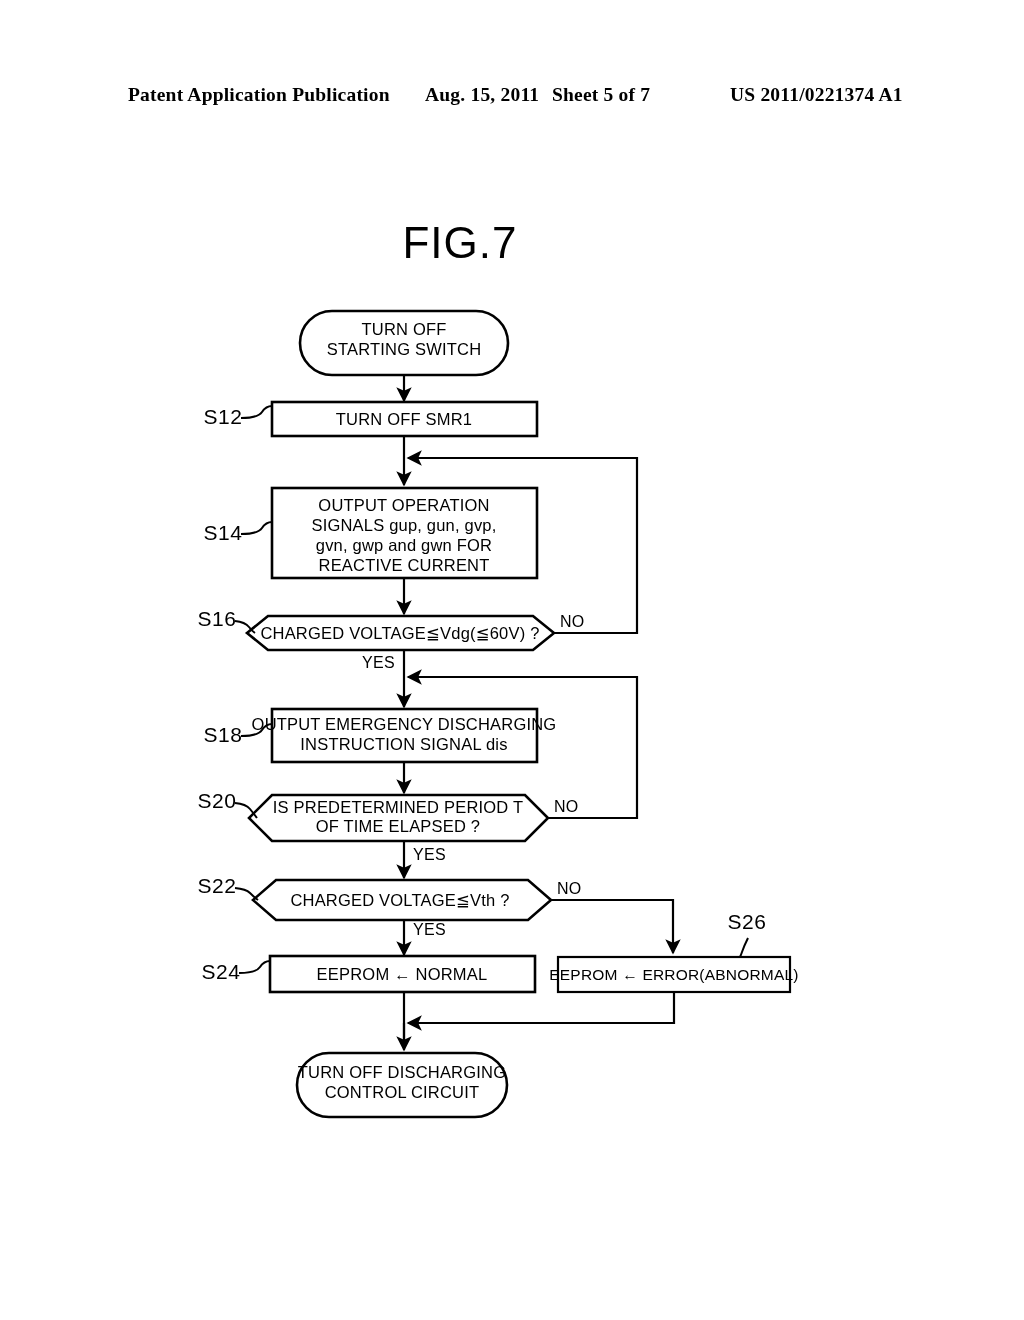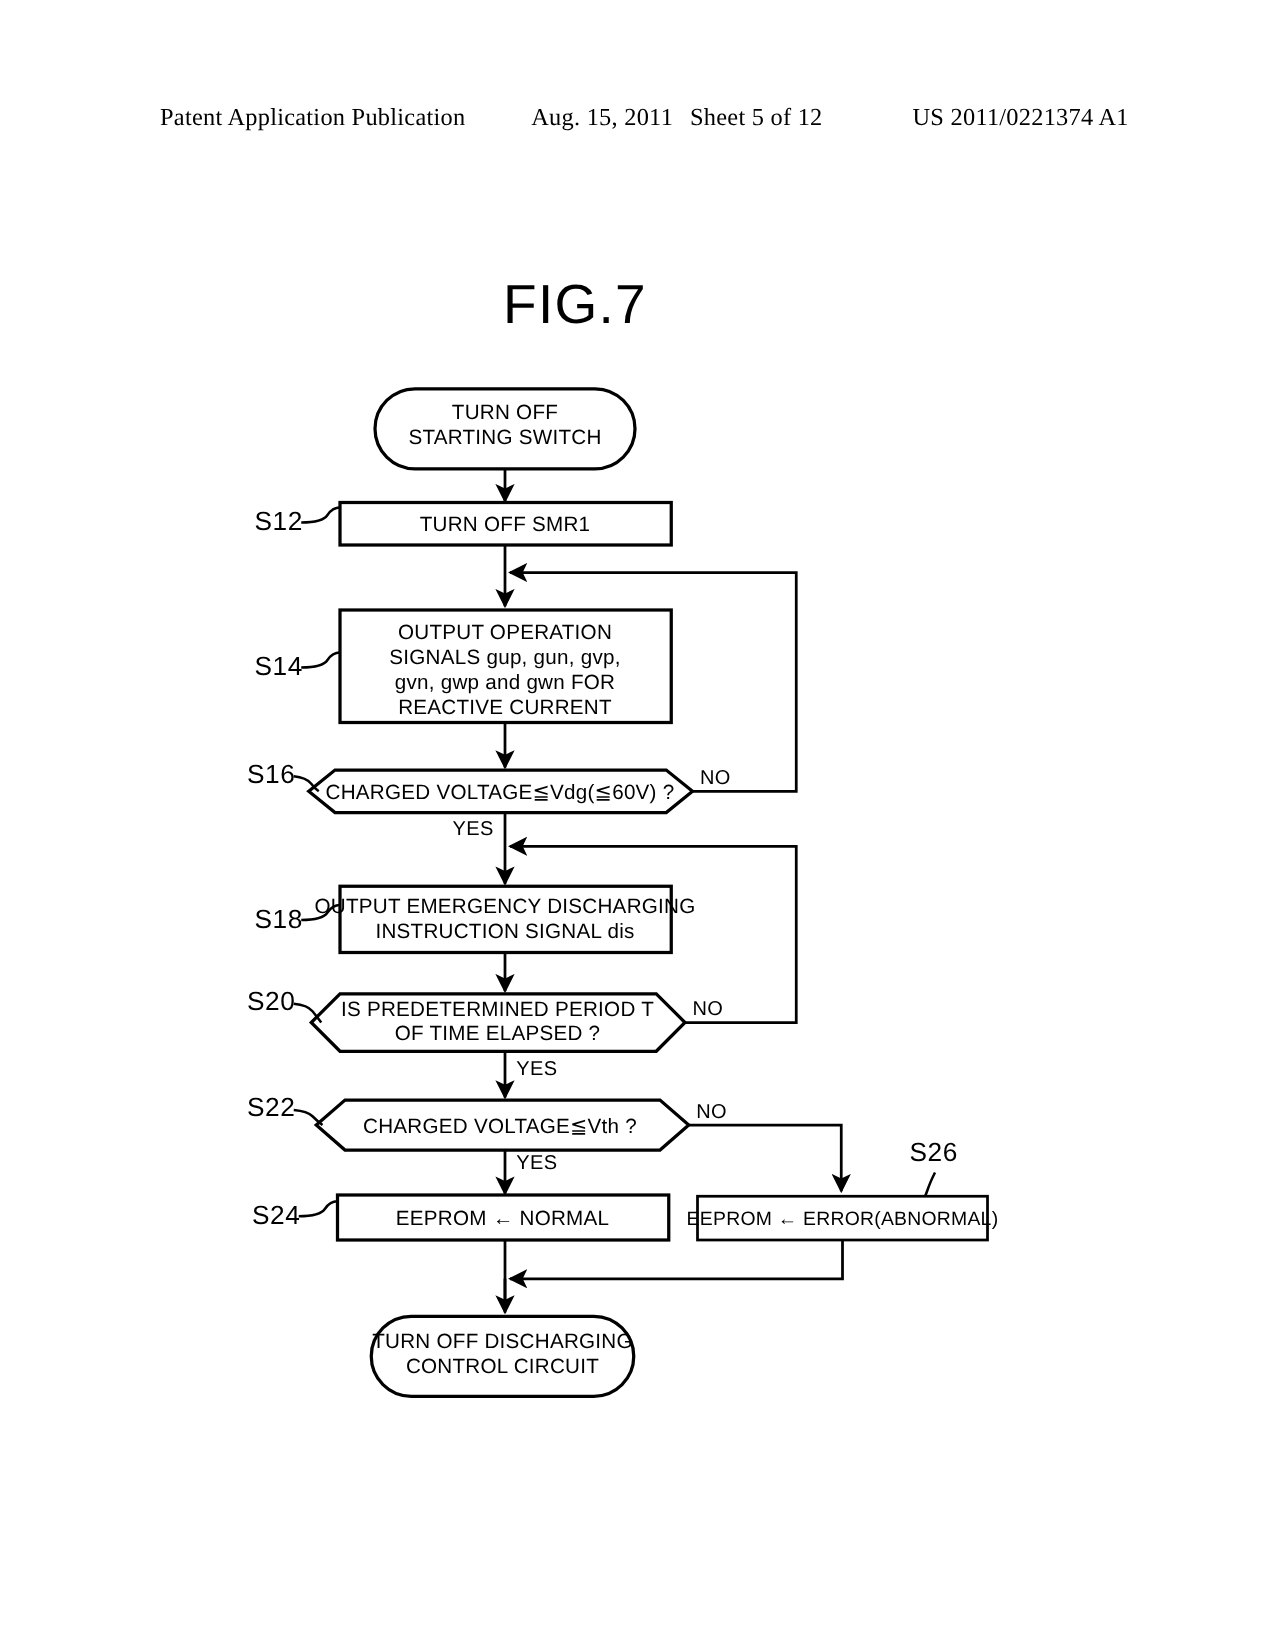--- a/index.html
+++ b/index.html
@@ -20,21 +20,21 @@
   
   .page-header {
     position: absolute;
     left: 0;
     top: 84px;
     width: 996px;
     height: 30px;
     display: flex;
     align-items: baseline;
     font-family: "Liberation Serif", serif;
-    font-weight: normal;
+    font-weight: bold;
     font-size: 19.5px;
     letter-spacing: 0.2px;
     white-space: nowrap;
   }
   .hdr-pub    { position: absolute; left: 128px; }
   .hdr-date   { position: absolute; left: 425px; }
   .hdr-sheet  { position: absolute; left: 552px; }
   .hdr-patno  { position: absolute; left: 730px; text-align: right; }
 
   
@@ -106,21 +106,21 @@
     fill: #000000;
     letter-spacing: 0.3px;
   }
 </style>
 </head>
 <body>
 
 <div class="page-header">
   <span class="hdr-pub">Patent Application Publication</span>
   <span class="hdr-date">Aug. 15, 2011</span>
-  <span class="hdr-sheet">Sheet 5 of 12</span>
+  <span class="hdr-sheet">Sheet 5 of 7</span>
   <span class="hdr-patno">US 2011/0221374 A1</span>
 </div>
 
 <div id="figure-area">
 <svg id="flow-svg" width="1024" height="1320" viewBox="0 0 1024 1320" xmlns="http://www.w3.org/2000/svg">
   <defs>
     <marker id="arrow" viewBox="0 0 10 10" refX="9" refY="5" markerWidth="7" markerHeight="7" orient="auto-start-reverse">
       <path d="M 0 0 L 10 5 L 0 10 L 2.4 5 z" fill="#000000"></path>
     </marker>
   </defs>

